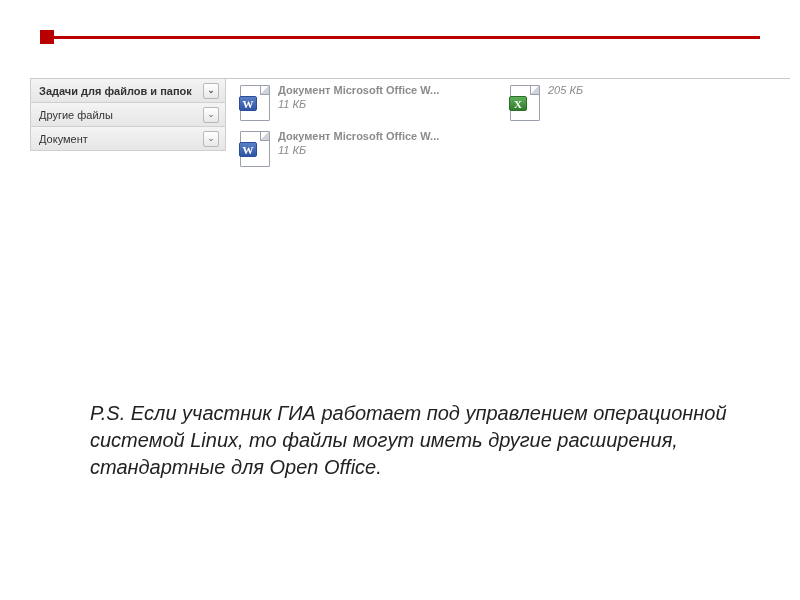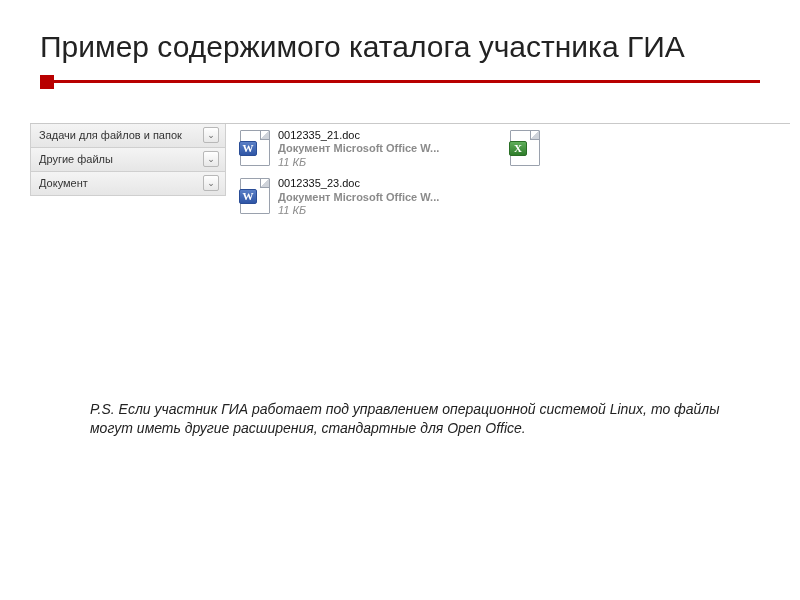--- a/index.html
+++ b/index.html
@@ -40,21 +40,21 @@
     border: 1px solid #cfcfcf;
     border-top: none;
     height: 24px;
     display: flex;
     align-items: center;
     justify-content: space-between;
     padding: 0 6px 0 8px;
     color: #333;
     cursor: pointer;
   }
-  .task-header.bold { font-weight: normal; }
+  .task-header.bold { font-weight: bold; }
   .chevrons {
     width: 16px; height: 16px;
     border: 1px solid #b8b8b8;
     border-radius: 2px;
     background: linear-gradient(#fff,#e8e8e8);
     display:flex; align-items:center; justify-content:center;
     font-size: 9px; color:#666; line-height:1;
   }
   .filepane {
     flex: 1 1 auto;
@@ -96,30 +96,29 @@
   .badge.excel { background: linear-gradient(#5fae5a,#2f7d2b); border:1px solid #2a6f26;}
   .file-text { line-height: 1.25; padding-top:1px;}
   .file-name { color:#111; }
   .file-meta { color:#8b8b8b; white-space:nowrap; overflow:hidden; text-overflow:ellipsis; max-width:210px;font-weight:bold;}
   .file-size { color:#8b8b8b;font-style:italic; }
   .ps {
     position:absolute;
     left: 90px; right: 70px;
     top: 400px;
     font-style: italic;
-    font-size: 14px;
+    font-size: 20px;
     color:#222;
     line-height:1.35;
   }
 </style>
 </head>
 <body>
 
 <div class="slide">
-  <h1 class="title">Пример содержимого каталога участника ГИА</h1>
   <div class="rule-wrap">
     <div class="sq"></div>
       <div class="ln"></div>
   </div>
 
   <div class="explorer">
     <div class="sidepanel">
       <div class="task-header bold">
         <span>Задачи для файлов и папок</span>
         <span class="chevrons">⌄</span>
@@ -134,42 +133,41 @@
       </div>
     </div>
 
     <div class="filepane">
       <div class="file-item">
         <div class="file-icon">
           <div class="page"></div>
           <div class="badge word">W</div>
         </div>
         <div class="file-text">
-          <div class="file-name">0012335_21.doc</div>
           <div class="file-meta">Документ Microsoft Office W...</div>
           <div class="file-size">11 КБ</div>
         </div>
       </div>
 
       <div class="file-item">
         <div class="file-icon">
           <div class="page"></div>
           <div class="badge excel">X</div>
         </div>
         <div class="file-text">
+          <div class="file-size">205 КБ</div>
         </div>
       </div>
 
       <div class="file-item">
         <div class="file-icon">
           <div class="page"></div>
           <div class="badge word">W</div>
         </div>
         <div class="file-text">
-          <div class="file-name">0012335_23.doc</div>
           <div class="file-meta">Документ Microsoft Office W...</div>
           <div class="file-size">11 КБ</div>
         </div>
       </div>
     </div>
   </div>
 </div>
 
 <div class="ps">P.S. Если участник ГИА работает под управлением операционной системой Linux, то файлы могут иметь другие расширения, стандартные для Open Office.</div>
 

